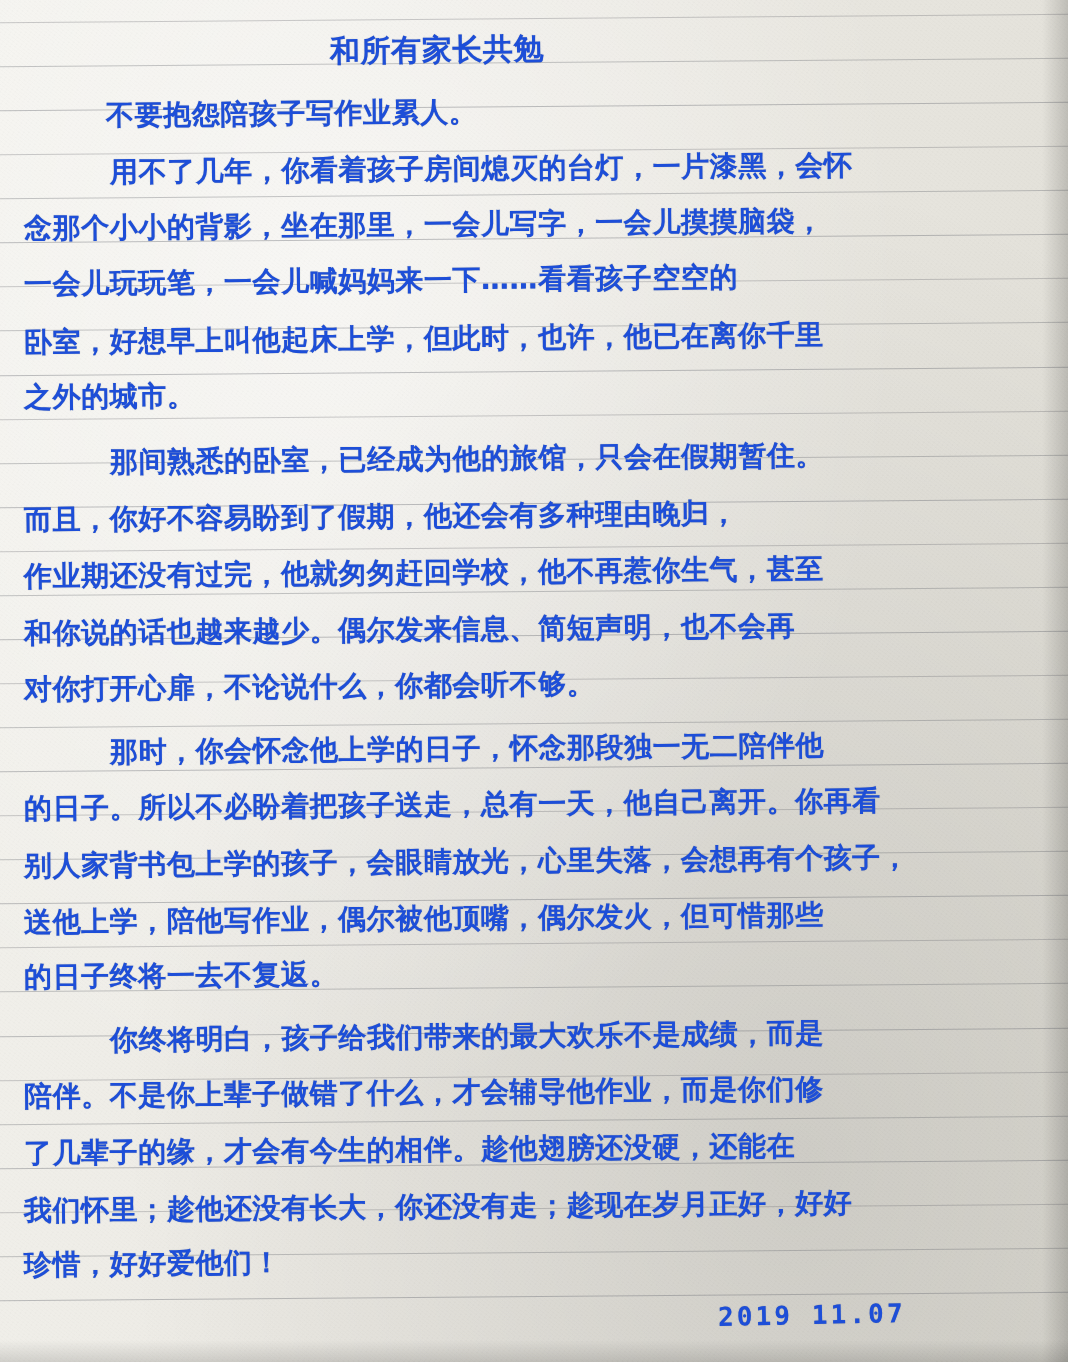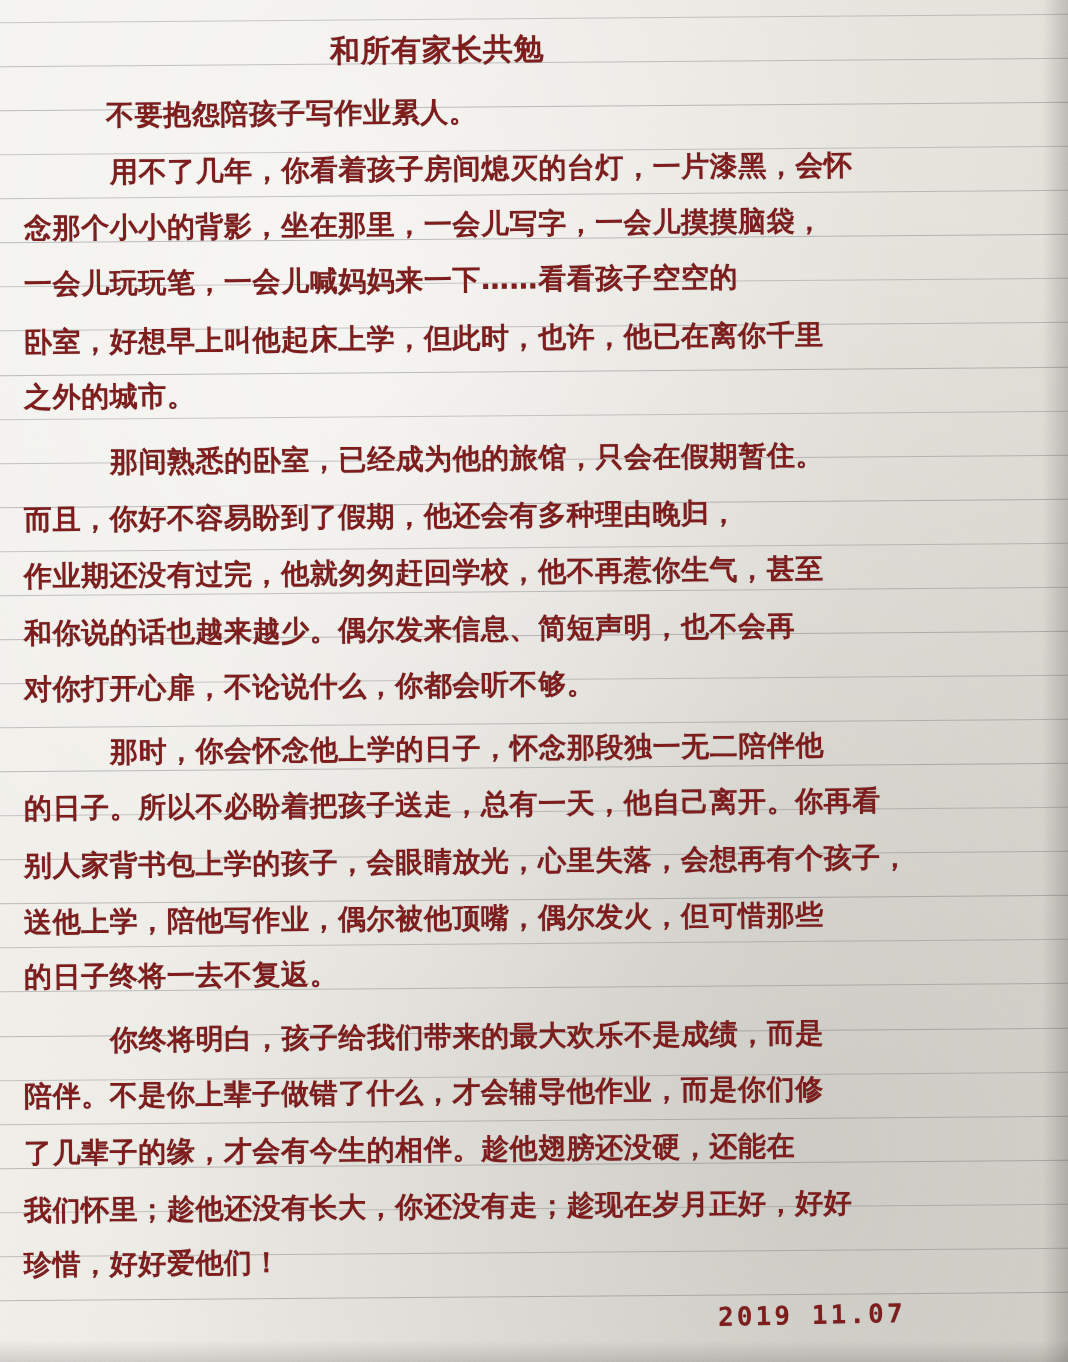--- a/index.html
+++ b/index.html
@@ -46,21 +46,21 @@
     width: 100%;
     height: 1px;
     background: rgba(110,112,118,0.40);
   }
   
   #ink {
     position: absolute;
     left: 0; top: 0;
     width: 1068px;
     height: 1362px;
-    color: #7f1d1d;
+    color: #1d4ed8;
   }
   .hw {
     position: absolute;
     font-family: "DejaVu Sans", sans-serif;
     font-weight: 600;
     letter-spacing: 0.02em;
     white-space: nowrap;
     text-shadow: 0 0 1px rgba(30,40,55,0.35);
   }
   #title {

